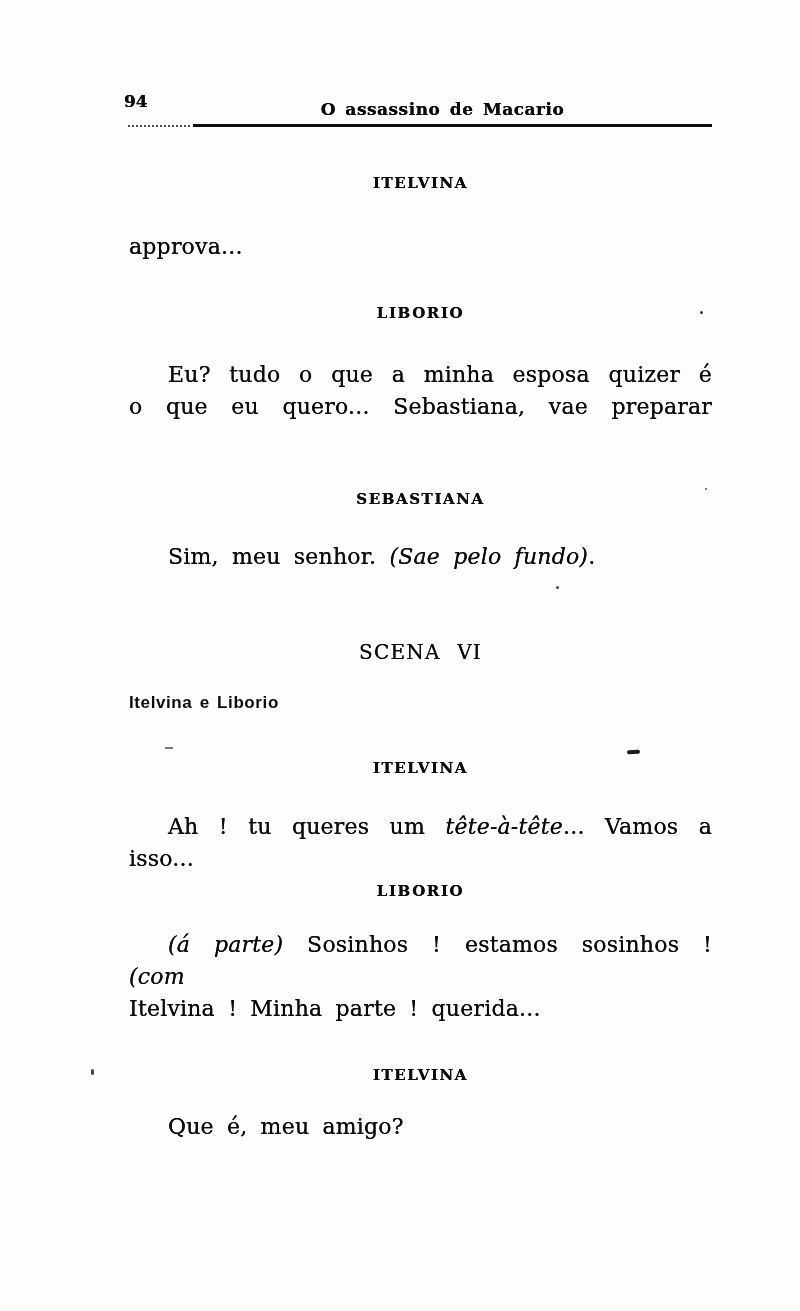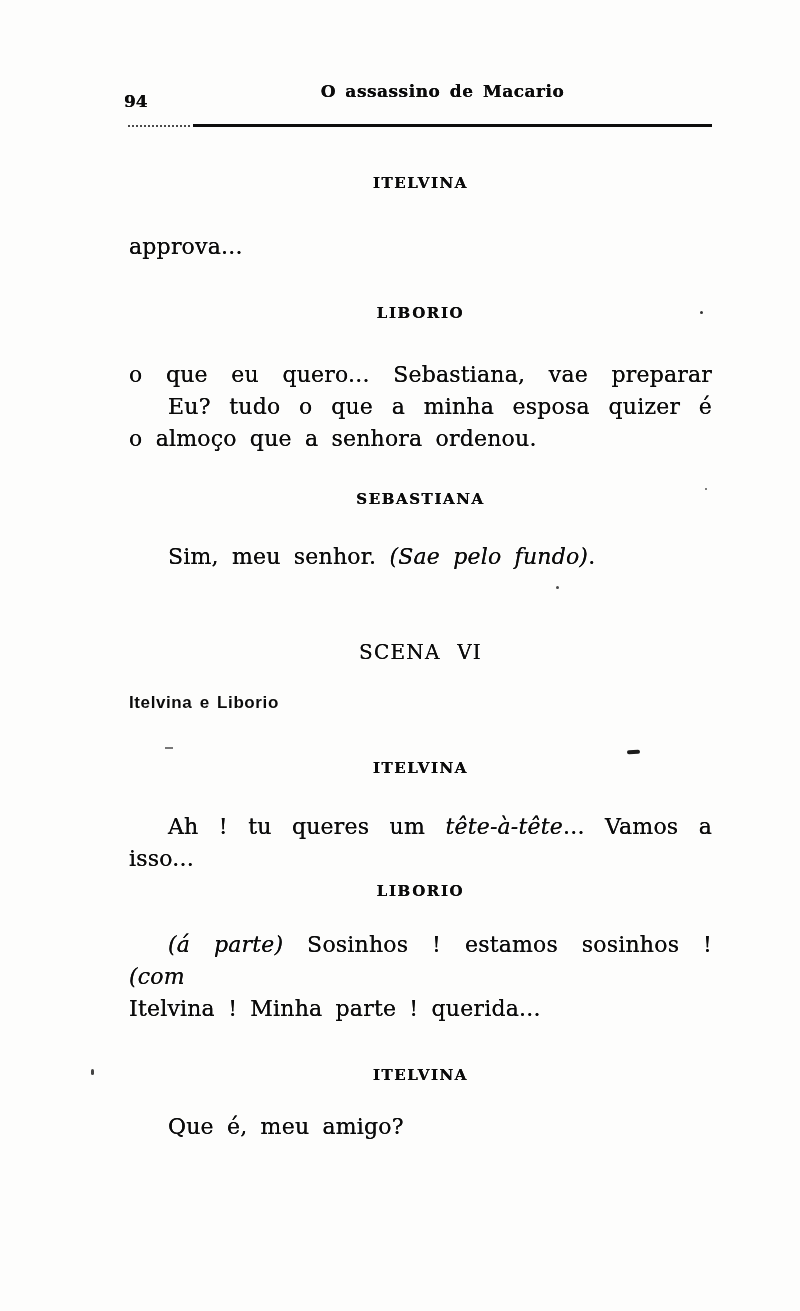--- a/index.html
+++ b/index.html
@@ -14,21 +14,21 @@
   .abs { position: absolute; }
   .col { left: 129px; width: 583px; }
 
   
   .page-number {
     left: 124px; top: 91px;
     font-size: 17px; font-weight: bold;
     text-shadow: 0 0 0.5px currentColor;
   }
   .running-title {
-    top: 81px; text-align: center;
+    top: 99px; text-align: center;
     font-size: 17px; font-weight: bold;
     letter-spacing: 0.5px; word-spacing: 3px;
     text-shadow: 0 0 0.5px currentColor;
     padding-left: 44px;
   }
   .header-rule { top: 123px; left: 128px; width: 584px; display: flex; align-items: center; height: 5px; }
   .header-rule .rule-left { width: 62px; border-top: 2px dotted #4a4a4a; }
   .header-rule .rule-main { flex: 1; height: 3px; background: #0d0d0d; margin-left: 3px; }
 
   
@@ -83,23 +83,22 @@
   <span class="rule-main"></span>
 </div>
 
 <div class="abs col speaker" style="top:174px">ITELVINA</div>
 <div class="abs col speech" style="top:231px">
   <span class="line">approva...</span>
 </div>
 
 <div class="abs col speaker" style="top:304px">LIBORIO</div>
 <div class="abs col speech" style="top:359px">
+  <span class="line just indent">Eu? tudo o que a minha esposa quizer é</span>
   <span class="line just">o que eu quero... Sebastiana, vae preparar</span>
-  <span class="line just indent">Eu? tudo o que a minha esposa quizer é</span>
-  <span class="line">o almoço que a senhora ordenou.</span>
 </div>
 
 <div class="abs col speaker" style="top:490px">SEBASTIANA</div>
 <div class="abs col speech" style="top:541px">
   <span class="line indent"><span>Sim, meu senhor. </span><i>(Sae pelo fundo)</i><span>.</span></span>
 </div>
 
 <div class="abs col scene-heading" style="top:640px">SCENA VI</div>
 <div class="abs col scene-characters" style="top:693px">Itelvina e Liborio</div>
 

